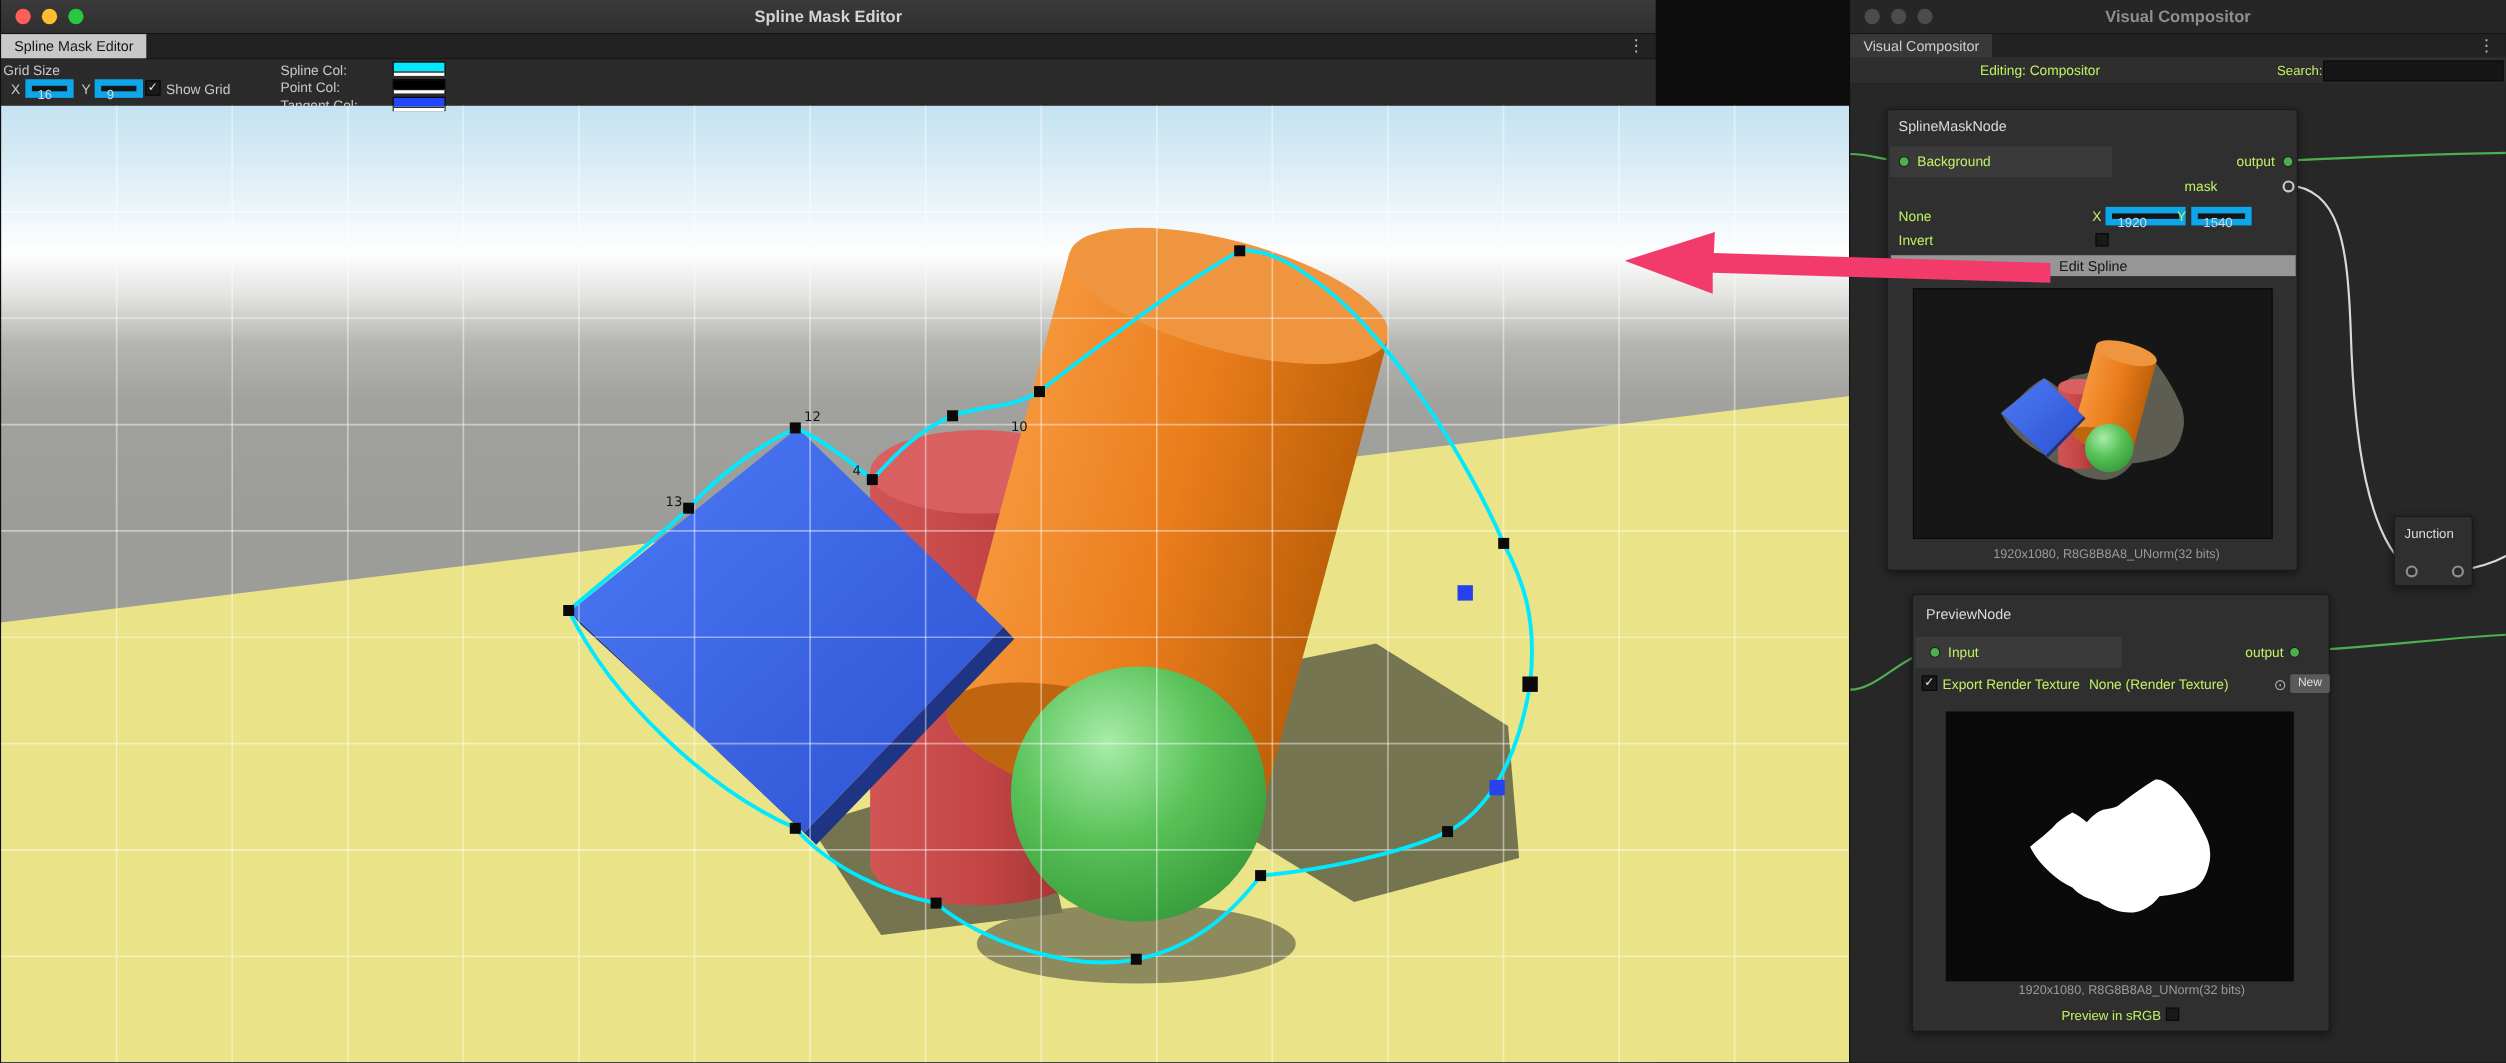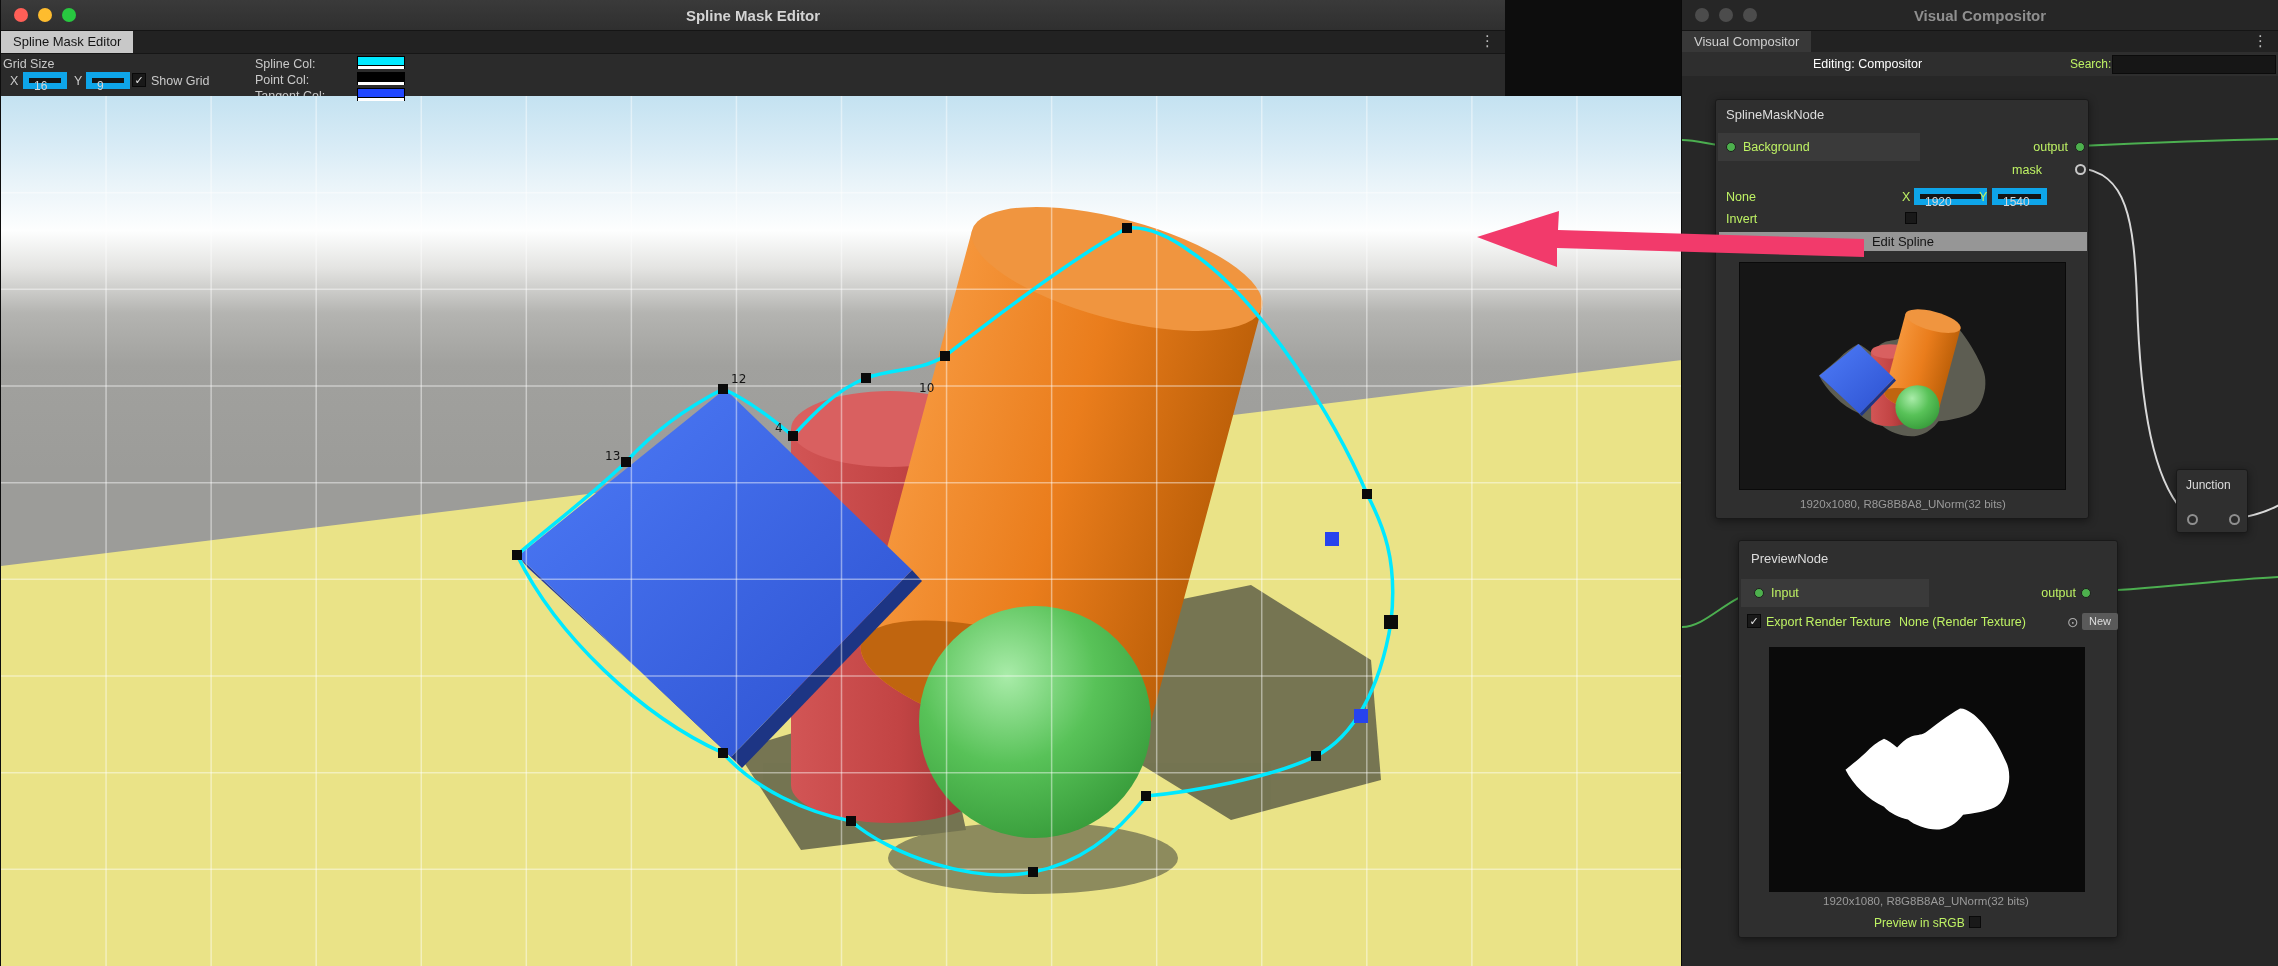--- a/index.html
+++ b/index.html
@@ -43,21 +43,21 @@
         box-shadow:0 2px 8px rgba(0,0,0,.45);box-sizing:border-box;}
   .node-title{position:absolute;font-size:13px;color:#dcdcdc;white-space:nowrap;}
   .strip{position:absolute;background:#3a3a3a;}
   .pdot{position:absolute;width:10px;height:10px;border-radius:50%;background:#4db04d;border:1px solid #1e1e1e;box-sizing:border-box;}
   .rdot{position:absolute;width:11px;height:11px;border-radius:50%;border:2px solid #c8c8c8;background:#2f2f2f;box-sizing:border-box;}
   .jport{position:absolute;width:11px;height:11px;border-radius:50%;border:2px solid #8f8f8f;background:#2a2a2a;box-sizing:border-box;}
   .ntext{position:absolute;font-size:12.5px;color:#bef264;white-space:nowrap;}
   .btn-edit{position:absolute;background:#969696;color:#141414;font-size:13px;text-align:center;cursor:pointer;}
   .btn-new{position:absolute;background:#5a5a5a;color:#ddd;font-size:11px;text-align:center;border-radius:2px;cursor:pointer;}
   .thumb{position:absolute;background:#131313;border:1px solid #0a0a0a;box-sizing:border-box;}
-  .caption{position:absolute;text-align:center;font-size:11.5px;color:#9a9a9a;white-space:nowrap;}
+  .caption{position:absolute;text-align:center;font-size:11.5px;color:#9a9a9a;white-space:nowrap;margin-left:12px;}
   .target-icon{position:absolute;font-size:14px;color:#aaa;line-height:14px;}
   #grid-lines line{stroke:rgba(255,255,255,.45);stroke-width:1.5;}
   #spline-labels text{font-family:"DejaVu Sans",sans-serif;font-size:12px;fill:#141414;}
   .arrow-overlay{position:absolute;left:0;top:0;width:2278px;height:966px;pointer-events:none;z-index:60;}
 </style>
 </head>
 <body>
 
 <div id="app">
 
@@ -239,21 +239,21 @@
         <span class="dot" style="background:#4c4c4c"></span>
         <span class="dot" style="background:#4c4c4c"></span>
       </div>
       <span class="title title-dim">Visual Compositor</span>
     </div>
     <div class="tabrow">
       <span class="tab tab-dark">Visual Compositor</span>
       <span class="kebab">⋮</span>
     </div>
     <div class="rtoolbar">
-      <span class="ntext" style="left:131px;top:5px;color:#ffffff">Editing: Compositor</span>
+      <span class="ntext" style="left:118px;top:5px;color:#bef264">Editing: Compositor</span>
       <span class="ntext" style="left:388px;top:5px;font-size:12px">Search:</span>
     </div>
     <input class="search-input" value="" style="">
 
     <div class="graph"></div>
 
     <svg class="wires" viewBox="0 0 597 966">
       <path d="M 0 140 C 18 140 30 146 48 146" fill="none" stroke="#4caf50" stroke-width="2"></path>
       <path d="M 397 146 C 460 143 540 140 597 139" fill="none" stroke="#4caf50" stroke-width="2"></path>
       <path d="M 397 168 C 445 172 452 220 455 300 C 458 400 470 490 510 519" fill="none" stroke="#d8d8d8" stroke-width="2"></path>
@@ -262,21 +262,21 @@
       <path d="M 403 592 C 470 589 540 580 597 577" fill="none" stroke="#4caf50" stroke-width="2"></path>
     </svg>
 
     <div class="node" style="left:33px;top:99px;width:374px;height:420px">
       <span class="node-title" style="left:10px;top:7px">SplineMaskNode</span>
       <div class="strip" style="left:2px;top:33px;width:202px;height:28px"></div>
       <span class="pdot" style="left:10px;top:42px"></span>
       <span class="ntext" style="left:27px;top:40px">Background</span>
       <span class="ntext" style="left:270px;top:40px;width:82px;text-align:right">output</span>
       <span class="pdot" style="left:359px;top:42px"></span>
-      <span class="ntext" style="left:270px;top:63px;width:82px;text-align:center">mask</span>
+      <span class="ntext" style="left:270px;top:63px;width:82px;text-align:left">mask</span>
       <span class="rdot" style="left:359px;top:64px"></span>
       <span class="ntext" style="left:10px;top:90px">None</span>
       <span class="ntext" style="left:186px;top:90px">X</span>
       <div class="field" style="left:198px;top:88px;width:73px">1920</div>
       <span class="ntext" style="left:263px;top:90px">Y</span>
       <div class="field" style="left:276px;top:88px;width:55px">1540</div>
       <span class="ntext" style="left:10px;top:112px">Invert</span>
       <span class="cb cb12" style="left:189px;top:112px"></span>
       <div class="btn-edit" style="left:3px;top:132px;width:368px;height:19px;line-height:19px">Edit Spline</div>
       <div class="thumb" style="left:23px;top:162px;width:327px;height:228px">

